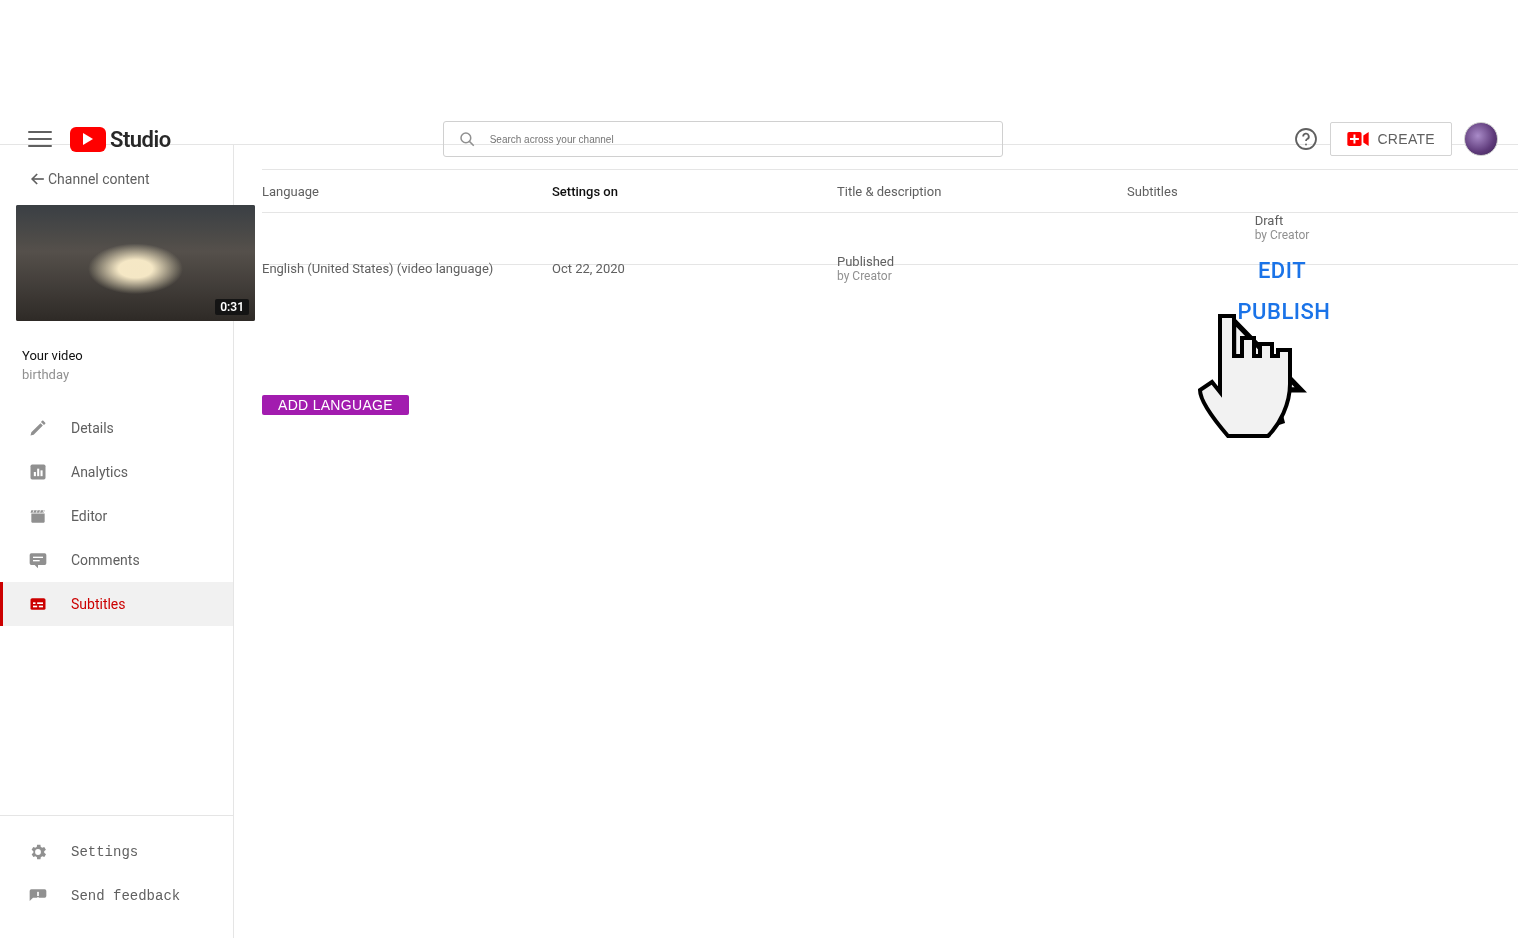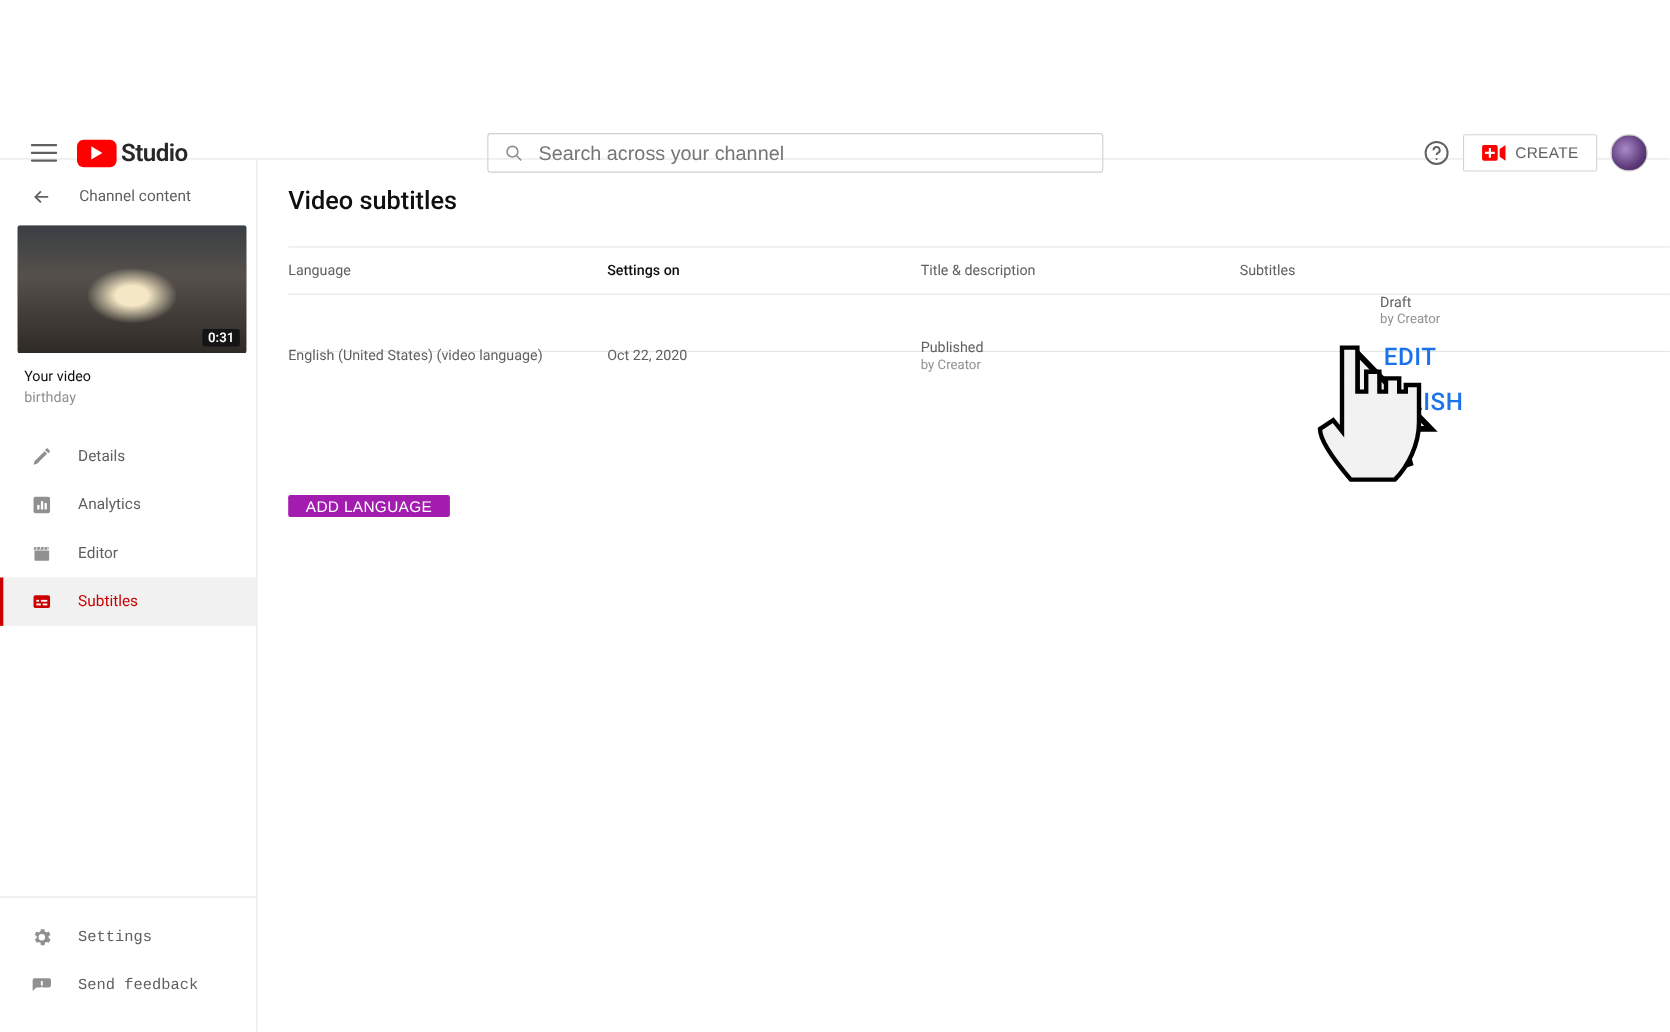--- a/index.html
+++ b/index.html
@@ -51,21 +51,21 @@
     width: 560px;
     height: 36px;
     border: 1px solid #d0d0d0;
     border-radius: 3px;
     display: flex; align-items: center;
     padding: 0 14px;
     color: #909090;
   }
   .search-wrap svg { flex: 0 0 auto; }
   .search-wrap input {
-    border: none; outline: none; font-size: 18px; color: #606060;
+    border: none; outline: none; font-size: 10px; color: #606060;
     margin-left: 14px; width: 100%; background: transparent;
   }
   .header-right {
     margin-left: auto;
     display: flex; align-items: center; gap: 12px;
   }
   .help-icon {
     width: 24px; height: 24px; color: #606060; cursor: pointer;
   }
   .create-btn {
@@ -85,28 +85,28 @@
   
   .sidebar {
     position: absolute;
     left: 0; top: 145px; bottom: 0;
     width: 234px;
     border-right: 1px solid #e5e5e5;
     display: flex; flex-direction: column;
     padding-top: 18px;
   }
   .back-row {
-    display: flex; align-items: center; gap: 24px;
+    display: flex; align-items: center; 
     padding: 6px 20px 16px 28px;
     color: #606060; font-size: 14px; cursor: pointer;
   }
   .back-row svg { width: 20px; height: 20px; }
   .thumb {
-    margin: 0 16px 14px 16px;
-    width: 208px; height: 116px;
+    margin: 0 16px 27px 16px;
+    width: 239px; height: 116px;
     background: #444;
     position: relative; border-radius: 2px; overflow: hidden;
   }
   .thumb-inner {
     width: 100%; height: 100%;
     background:
       radial-gradient(ellipse at 50% 55%, rgba(255,240,200,0.95) 0 10%, transparent 28%),
       linear-gradient(180deg, #3a3f44 0%, #55504a 40%, #2e2a26 100%);
     filter: saturate(.9);
   }
@@ -274,20 +274,30 @@
     <div class="nav-item">
       <span class="icon">
         <svg width="20" height="20" viewBox="0 0 24 24" fill="#909090">
             <path d="M4 9h16v10a1 1 0 0 1-1 1H5a1 1 0 0 1-1-1V9z"></path>
             <path d="M4 5h16l-1 3H3l1-3z"></path>
             <path d="M7 5l-1 3M11 5l-1 3M15 5l-1 3M19 5l-1 3" stroke="#fff" stroke-width="1"></path>
           </svg>
       </span>
       <span>Editor</span>
     </div>
+    <div class="nav-item">
+      <span class="icon">
+        <svg width="20" height="20" viewBox="0 0 24 24" fill="#909090">
+            <path d="M20 4H4a2 2 0 0 0-2 2v10a2 2 0 0 0 2 2h4l4 4v-4h8a2 2 0 0 0 2-2V6a2 2 0 0 0-2-2z"></path>
+            <rect x="6" y="8" width="12" height="1.6" fill="#fff"></rect>
+            <rect x="6" y="12" width="8" height="1.6" fill="#fff"></rect>
+          </svg>
+      </span>
+      <span>Comments</span>
+    </div>
     <div class="nav-item active">
       <span class="icon">
         <svg width="20" height="20" viewBox="0 0 24 24" fill="#cc0000">
             <rect x="3" y="5" width="18" height="14" rx="2"></rect>
             <rect x="6" y="14" width="5" height="2" fill="#fff"></rect>
             <rect x="13" y="14" width="5" height="2" fill="#fff"></rect>
             <rect x="6" y="10" width="3" height="2" fill="#fff"></rect>
             <rect x="11" y="10" width="7" height="2" fill="#fff"></rect>
           </svg>
       </span>
@@ -311,21 +321,20 @@
             <rect x="11" y="7" width="2" height="5" fill="#fff"></rect>
             <rect x="11" y="13.5" width="2" height="2" fill="#fff"></rect>
           </svg>
       </span>
       <span>Send feedback</span>
     </div>
   </div>
 </div>
 
 <div class="main">
-  <h1 class="page-title">Video subtitles</h1>
 
   <div class="tbl">
     <div class="tbl-head">
       <div class="cell">Language</div>
       <div class="cell sorted">Settings on</div>
       <div class="cell">Title &amp; description</div>
       <div class="cell">Subtitles</div>
     </div>
 
     <div class="tbl-row">

